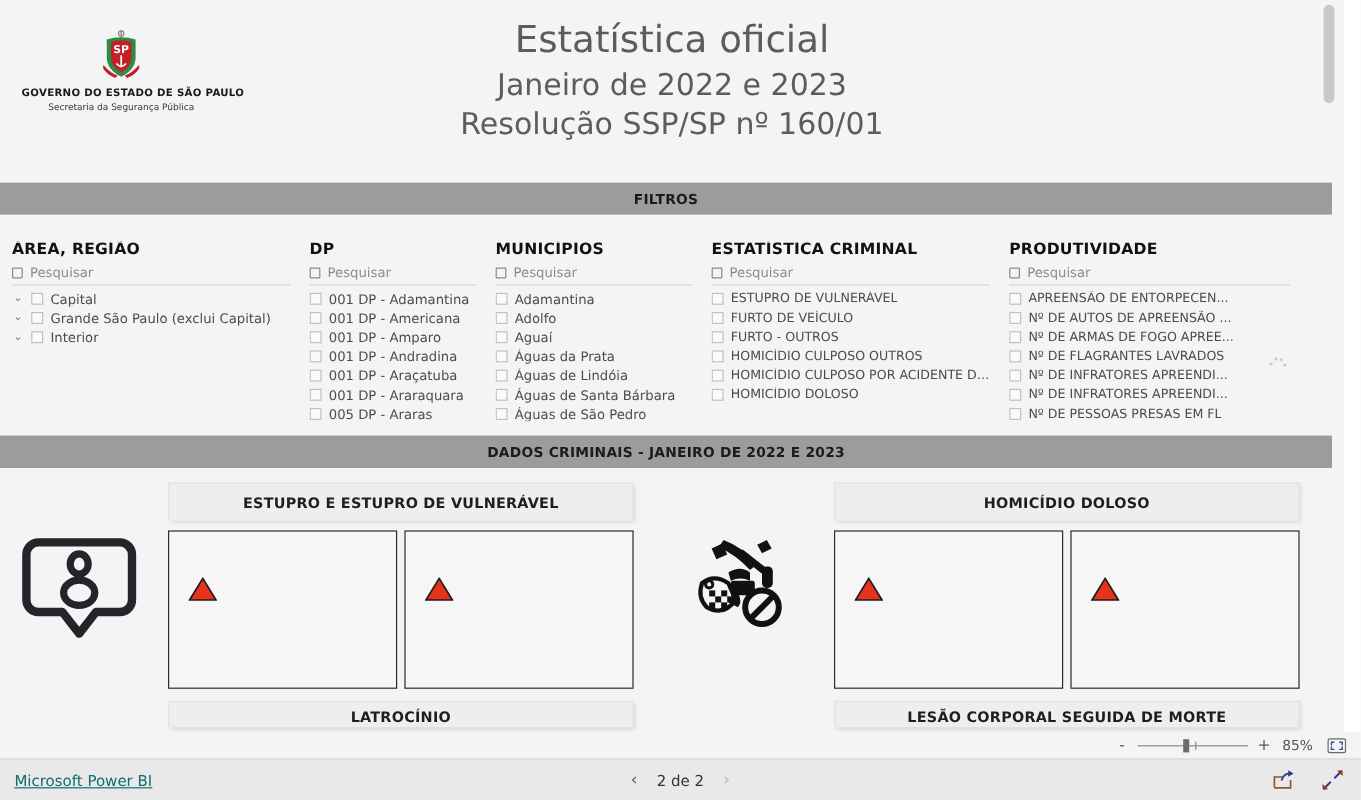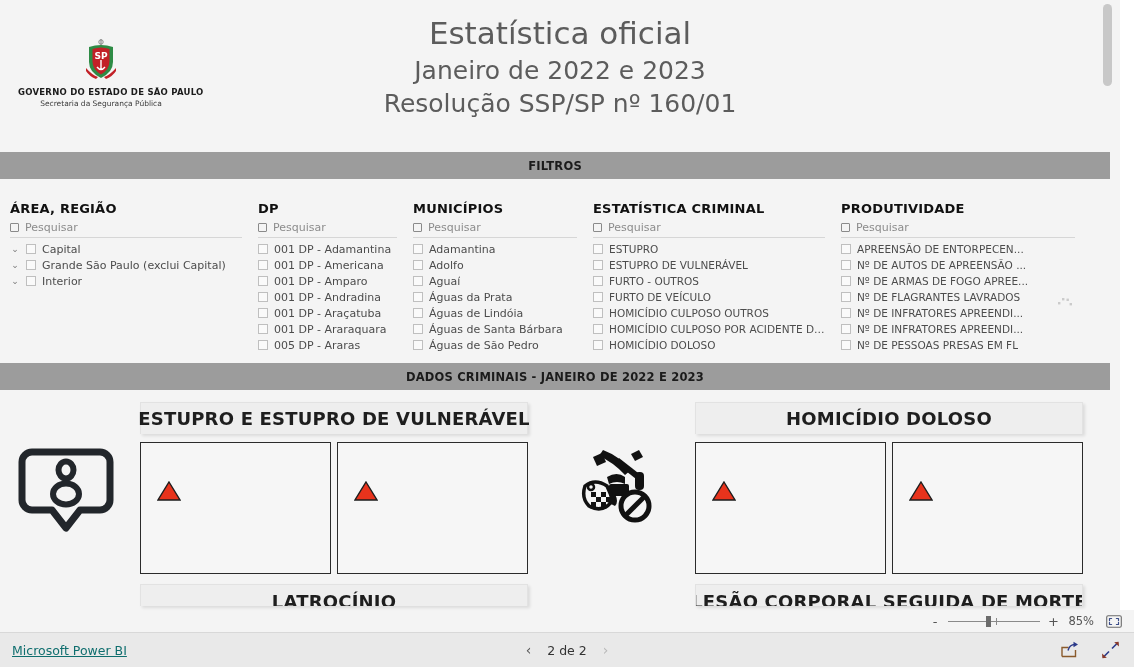--- a/index.html
+++ b/index.html
@@ -33,21 +33,21 @@
   .header {
     position: relative;
     width: 1120px;
     height: 152px;
     background: #f4f4f4;
   }
 
   .logo-block {
     position: absolute;
     left: 18px;
-    top: 38px;
+    top: 24px;
     width: 166px;
     text-align: center;
   }
   .crest {
     width: 34px;
     height: 44px;
     margin: 0 auto 5px auto;
     position: relative;
   }
   .crest svg { display: block; }
@@ -236,21 +236,21 @@
   }
   .card-title {
     height: 32px;
     background: #eeeeee;
     border: 1px solid #e2e2e2;
     border-bottom: none;
     box-shadow: 2px 2px 3px rgba(0,0,0,0.10);
     display: flex;
     align-items: center;
     justify-content: center;
-    font-size: 18px;
+    font-size: 12px;
     font-weight: bold;
     color: #1e1e1e;
     letter-spacing: 0.2px;
     white-space: nowrap;
   }
   .card-row {
     display: flex;
     gap: 6px;
     margin-top: 8px;
   }
@@ -534,33 +534,29 @@
 
       <div class="slicer slicer-crim">
         <div class="slicer-title">ESTATÍSTICA CRIMINAL</div>
         <div class="search-row">
           <span class="magnifier"></span>
           <span class="search-placeholder">Pesquisar</span>
         </div>
         <div class="slicer-list">
           <div class="slicer-item upper">
               <span class="cb"></span>
-              <span class="lbl">ESTUPRO</span>
-            </div>
-          <div class="slicer-item upper">
-              <span class="cb"></span>
               <span class="lbl">ESTUPRO DE VULNERÁVEL</span>
             </div>
           <div class="slicer-item upper">
               <span class="cb"></span>
+              <span class="lbl">FURTO DE VEÍCULO</span>
+            </div>
+          <div class="slicer-item upper">
+              <span class="cb"></span>
               <span class="lbl">FURTO - OUTROS</span>
-            </div>
-          <div class="slicer-item upper">
-              <span class="cb"></span>
-              <span class="lbl">FURTO DE VEÍCULO</span>
             </div>
           <div class="slicer-item upper">
               <span class="cb"></span>
               <span class="lbl">HOMICÍDIO CULPOSO OUTROS</span>
             </div>
           <div class="slicer-item upper">
               <span class="cb"></span>
               <span class="lbl">HOMICÍDIO CULPOSO POR ACIDENTE DE ...</span>
             </div>
           <div class="slicer-item upper">

